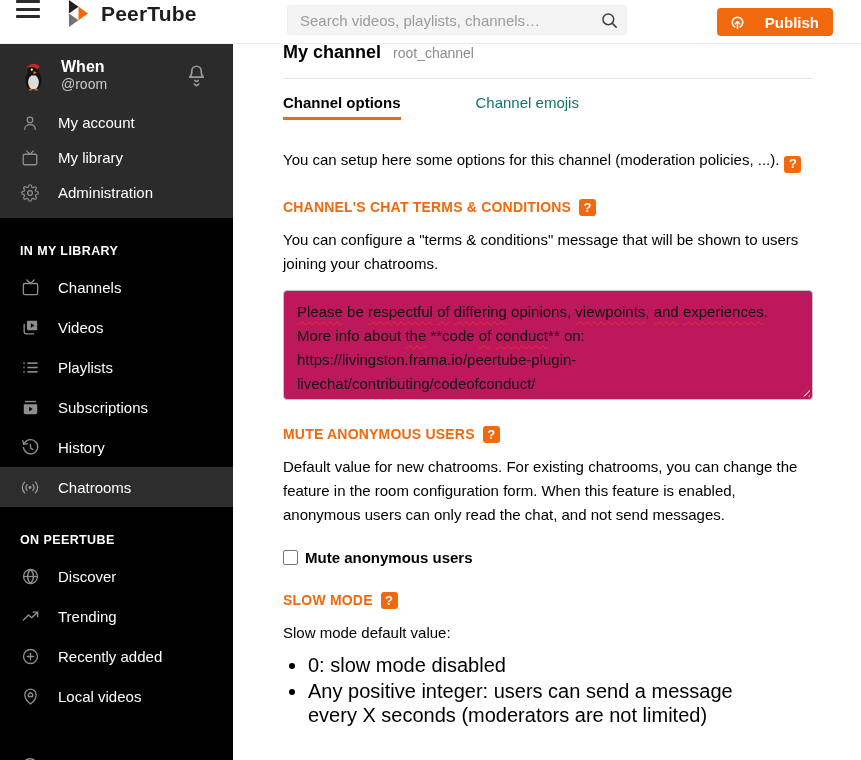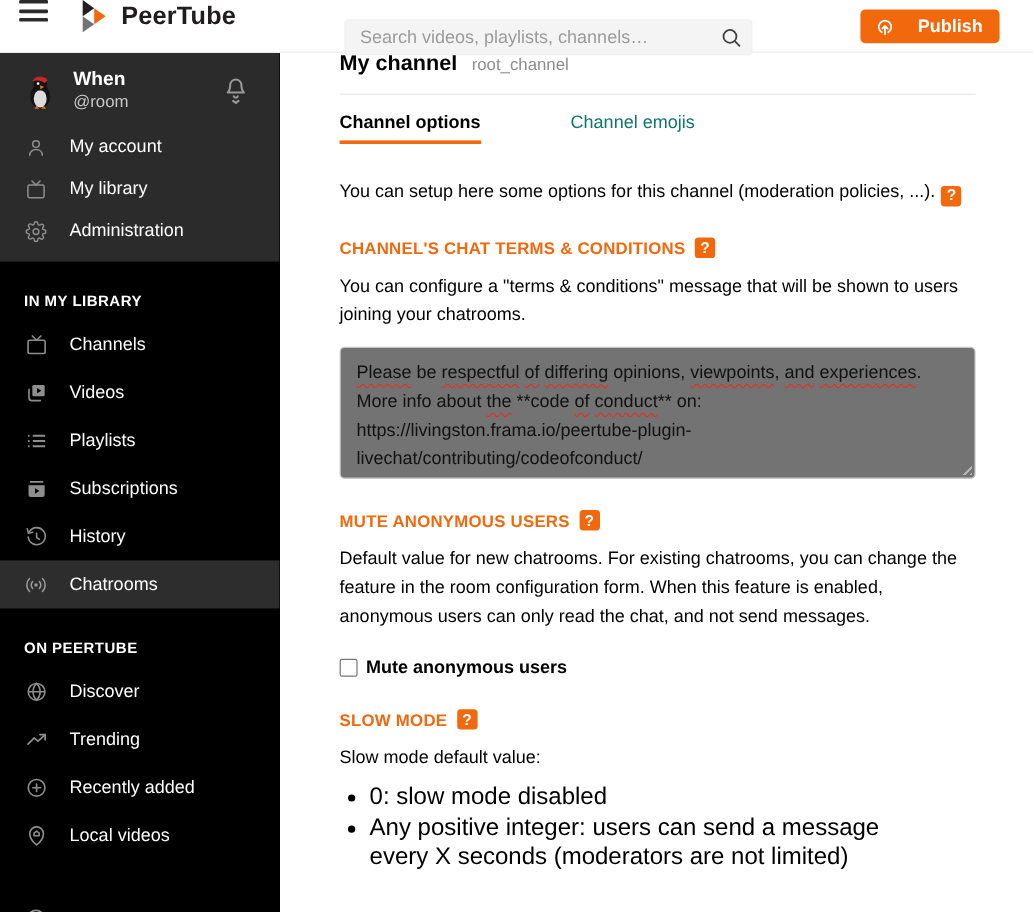--- a/index.html
+++ b/index.html
@@ -9,21 +9,21 @@
 
   
   .header{position:fixed;top:0;left:0;width:861px;height:44px;background:#fff;
     border-bottom:1px solid #ececec;display:flex;align-items:flex-start;z-index:20;}
   .menu-btn{margin-left:16px;width:24px;height:18px;display:flex;flex-direction:column;
     justify-content:space-between;background:none;border:none;cursor:pointer;}
   .menu-btn span{display:block;height:3px;background:#2b2b2b;border-radius:1px;}
   .logo{display:flex;align-items:center;margin-left:27px;text-decoration:none;cursor:pointer;}
   .logo svg{width:23px;height:27px;}
   .brand{margin-left:11px;font-size:21px;font-weight:700;color:#1f1d1e;letter-spacing:.2px;}
-  .search-wrap{position:absolute;left:287px;top:16px;width:340px;height:30px;background:#f4f4f4;
+  .search-wrap{position:absolute;left:287px;top:5px;width:340px;height:30px;background:#f4f4f4;
     border:1px solid #efefef;border-radius:3px;display:flex;align-items:center;}
   .search-wrap input{flex:1;height:100%;border:none;background:transparent;outline:none;
     padding:0 6px 0 12px;font-size:15px;color:#222;font-family:inherit;}
   .search-wrap input::placeholder{color:#9b9b9b;}
   .search-btn{width:34px;height:100%;border:none;background:none;display:flex;
     align-items:center;justify-content:center;cursor:pointer;}
   .publish-btn{position:absolute;right:28px;top:8px;height:28px;padding:0 14px 0 11px;
     background:var(--accent);border:none;border-radius:4px;color:#fff;font-size:15px;
     font-weight:600;display:flex;align-items:center;gap:18px;cursor:pointer;font-family:inherit;}
 
@@ -59,21 +59,21 @@
   .intro{margin-top:28px;font-size:15px;line-height:24px;}
   .help-badge{display:inline-flex;width:17px;height:17px;border-radius:3px;background:var(--accent);
     color:#fff;font-size:13px;font-weight:700;align-items:center;justify-content:center;
     vertical-align:-3px;margin-left:5px;cursor:pointer;}
   .sec-heading{margin-top:26px;font-size:14px;font-weight:700;color:var(--accent);
     letter-spacing:.2px;display:flex;align-items:center;}
   .sec-heading .help-badge{margin-left:8px;vertical-align:0;}
   .desc{margin-top:12px;font-size:15px;line-height:24px;max-width:530px;}
   .textarea{position:relative;margin-top:14px;width:530px;height:110px;border:1px solid #c4c4c4;
     border-radius:4px;padding:9px 13px;font-size:15px;line-height:24px;color:#111;
-    white-space:pre-wrap;overflow-wrap:anywhere;overflow:hidden;cursor:text;background:#737373;}
+    white-space:pre-wrap;overflow-wrap:anywhere;overflow:hidden;cursor:text;background:#be185d;}
   .wavy{text-decoration:underline;text-decoration-style:wavy;text-decoration-color:#e33022;
     text-decoration-thickness:1px;text-underline-offset:3.5px;}
   .resize-handle{position:absolute;right:2px;bottom:2px;width:11px;height:11px;
     background:repeating-linear-gradient(135deg,transparent 0 2.5px,#b5b5b5 2.5px 3.8px);
     clip-path:polygon(100% 0,100% 100%,0 100%);cursor:nwse-resize;}
   .checkbox-row{margin-top:22px;display:flex;align-items:center;}
   .checkbox{width:15px;height:15px;border:1px solid #757575;border-radius:2px;background:#fff;
     flex:none;cursor:pointer;}
   .cb-label{margin-left:7px;font-size:15px;font-weight:700;cursor:pointer;}
   .slow-intro{margin-top:12px;font-size:15px;line-height:24px;}

